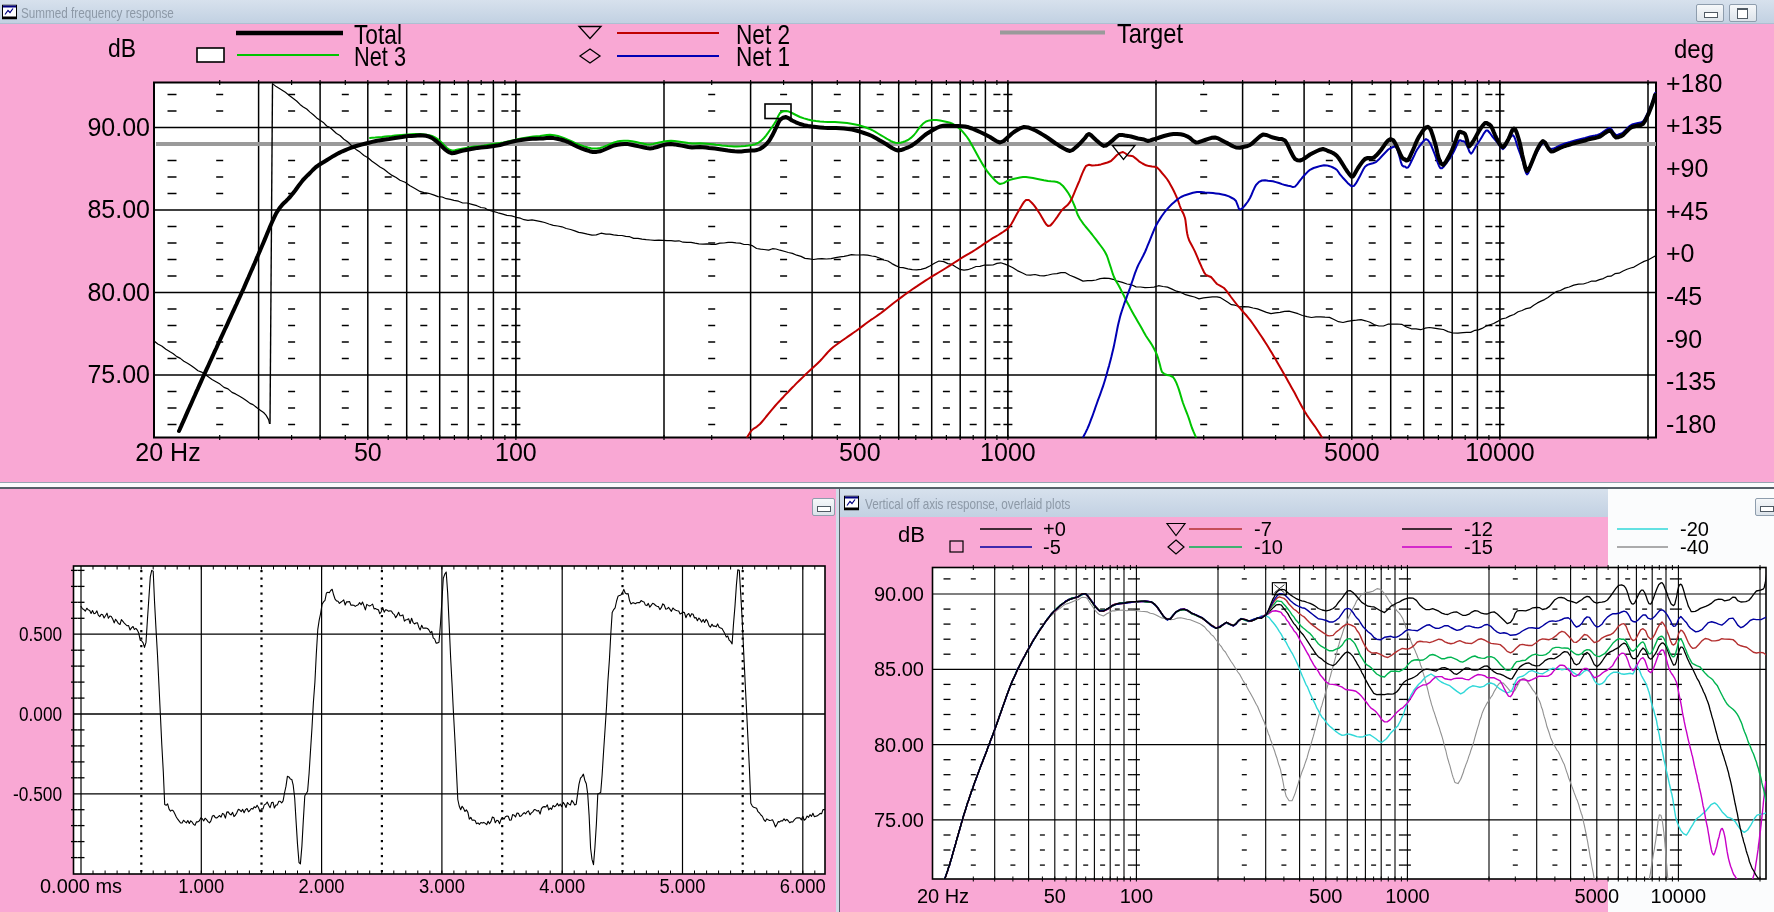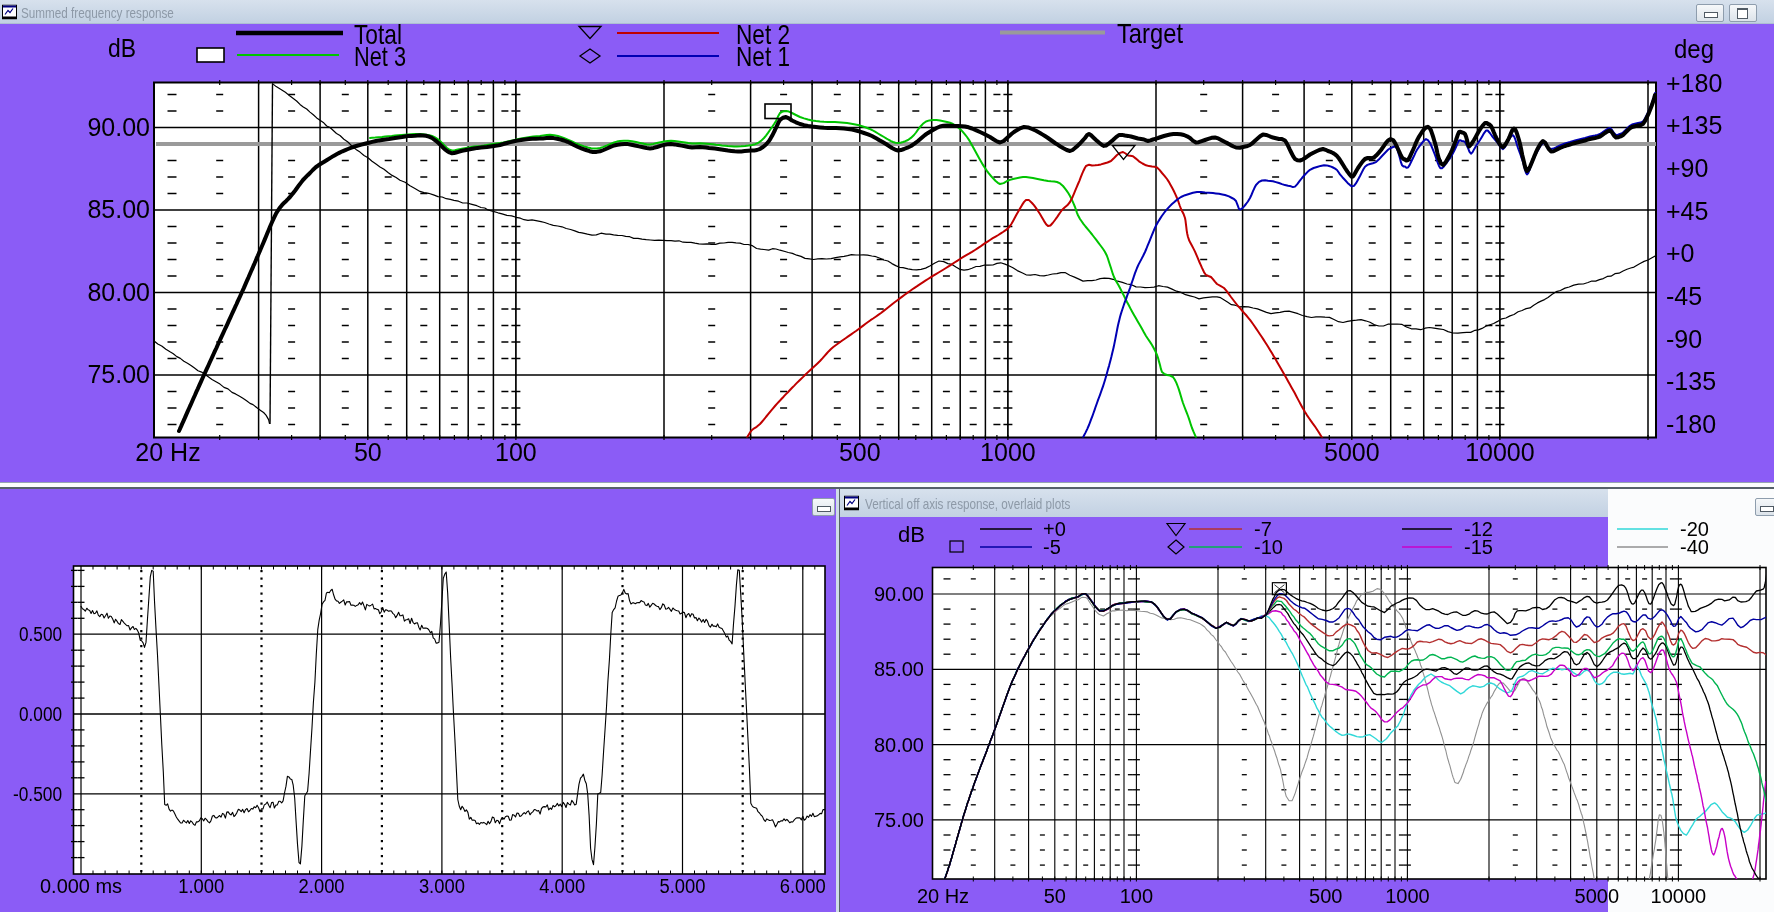--- a/index.html
+++ b/index.html
@@ -1,16 +1,16 @@
 <!DOCTYPE html>
 <html><head><meta charset="utf-8">
 <style>
 html,body{margin:0;padding:0;width:1774px;height:912px;overflow:hidden;background:#fff;font-family:"Liberation Sans",sans-serif;}
 #scene{position:absolute;left:0;top:0;width:1774px;height:912px;background:#fbfcfd;}
-.win{position:absolute;background:#8b5cf6;}
+.win{position:absolute;background:#f9a8d4;}
 .tb{position:absolute;left:0;right:0;background:linear-gradient(#d7e1ed,#c2d1e2);}
 .tbtext{position:absolute;left:22px;top:50%;transform:translateY(-50%) scaleX(0.78);transform-origin:0 50%;font-size:15px;color:#8d99a7;white-space:nowrap;}
 .tbicon{position:absolute;left:4px;top:50%;transform:translateY(-50%);width:15px;height:15px;}
 .btn{position:absolute;background:linear-gradient(#f6f8fa,#dce3ea);border:1px solid #8e9dad;border-radius:2px;}
 svg text{font-family:"Liberation Sans",sans-serif;}
 </style></head>
 <body>
 <div id="scene">
 
  <div class="win" style="left:0;top:0;width:1774px;height:482px;border-bottom:1px solid #97a4b2;">

